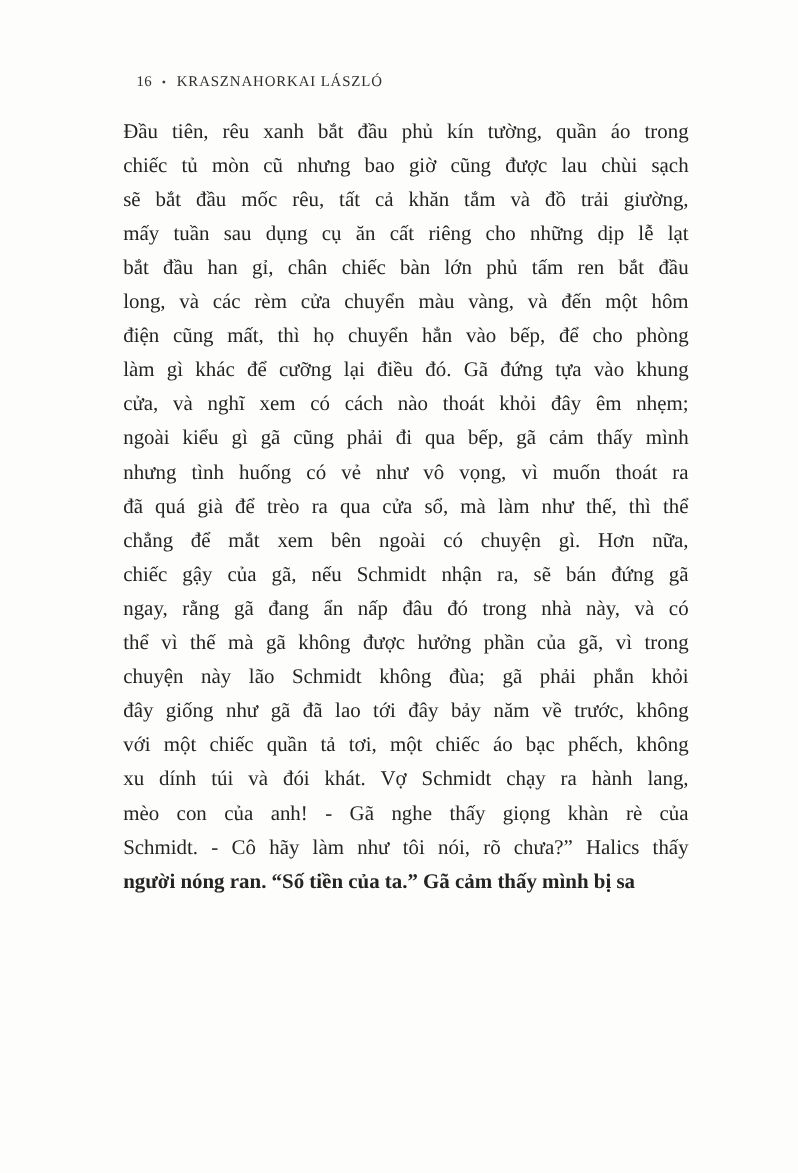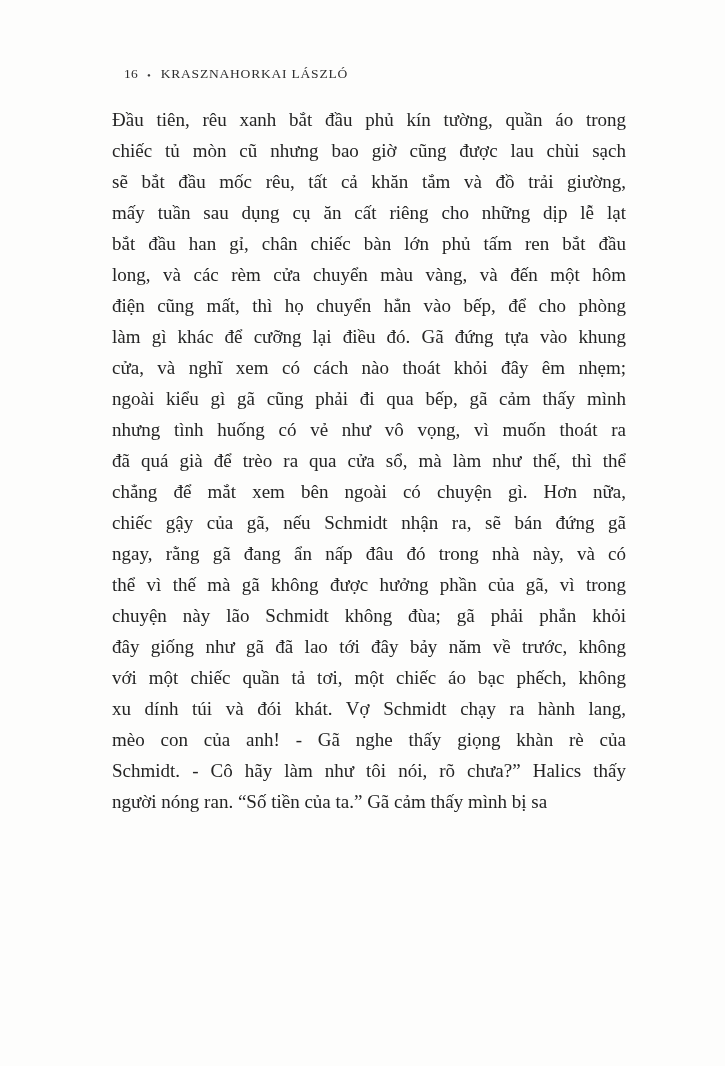--- a/index.html
+++ b/index.html
@@ -49,20 +49,21 @@
   .line {
     font-size: 19px;
     line-height: 31px;
     color: #242424;
     text-align: justify;
     text-align-last: justify;
     white-space: normal;
   }
   .line.last {
     text-align-last: left;
+    font-weight: bold;
   }
 </style>
 </head>
 <body>
 
 <div class="page">
   <header class="page-header">
     <span class="page-num">16</span>
     <span class="dot">•</span>
     <span class="author">KRASZNAHORKAI LÁSZLÓ</span>

